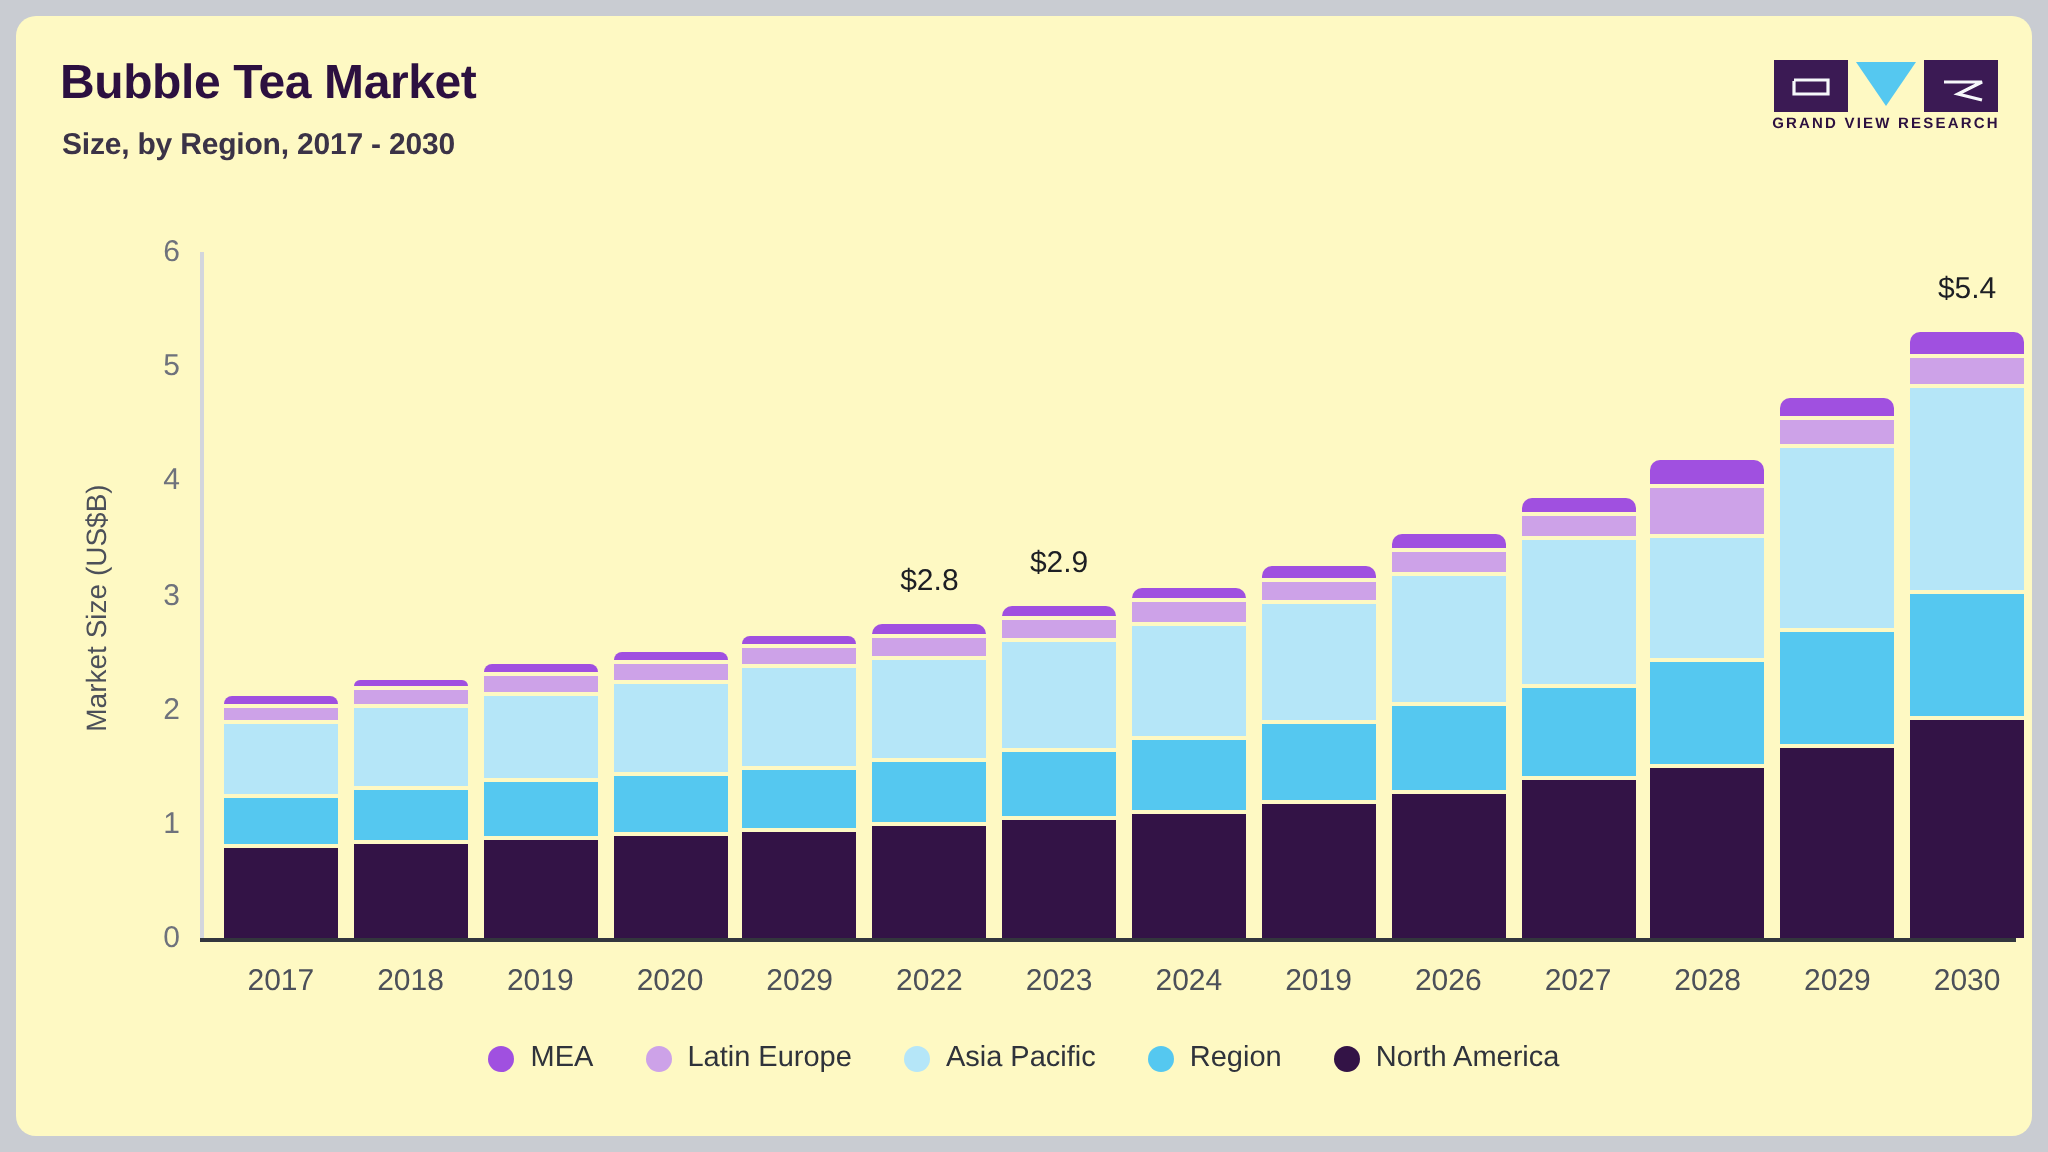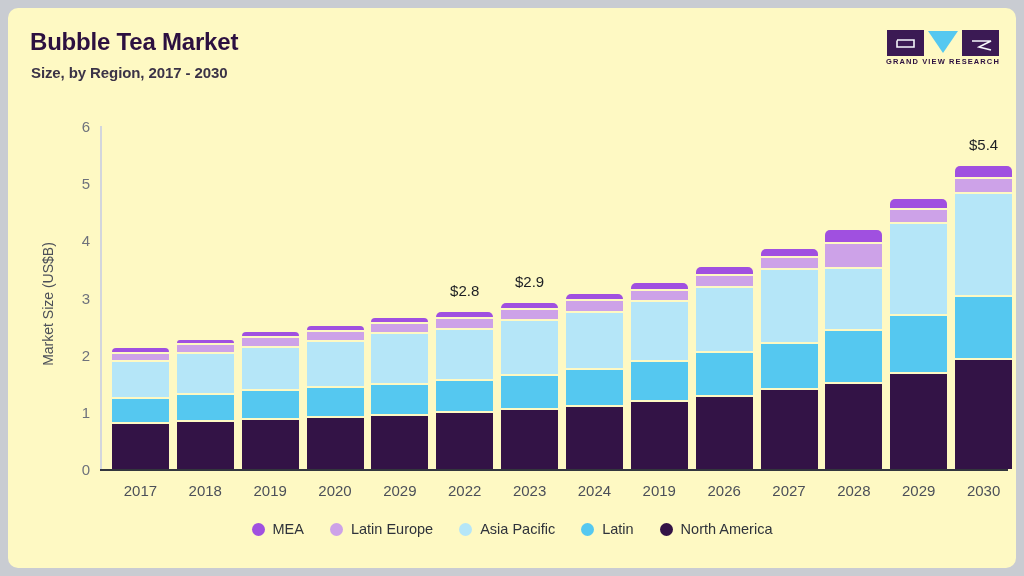--- a/index.html
+++ b/index.html
@@ -293,21 +293,21 @@
       <div class="legend-item">
         <span class="legend-dot" style="background: rgb(205, 162, 232);"></span>
         <span class="legend-label">Latin Europe</span>
       </div>
       <div class="legend-item">
         <span class="legend-dot" style="background: rgb(181, 230, 248);"></span>
         <span class="legend-label">Asia Pacific</span>
       </div>
       <div class="legend-item">
         <span class="legend-dot" style="background: rgb(85, 200, 240);"></span>
-        <span class="legend-label">Latin</span>
+        <span class="legend-label">Region</span>
       </div>
       <div class="legend-item">
         <span class="legend-dot" style="background: rgb(51, 19, 70);"></span>
         <span class="legend-label">North America</span>
       </div>
     </div>
 
 <div class="xtick" style="left: 97.4286px;">2017</div>
     <div class="xtick" style="left: 162.286px;">2018</div>
     <div class="xtick" style="left: 227.143px;">2019</div>

